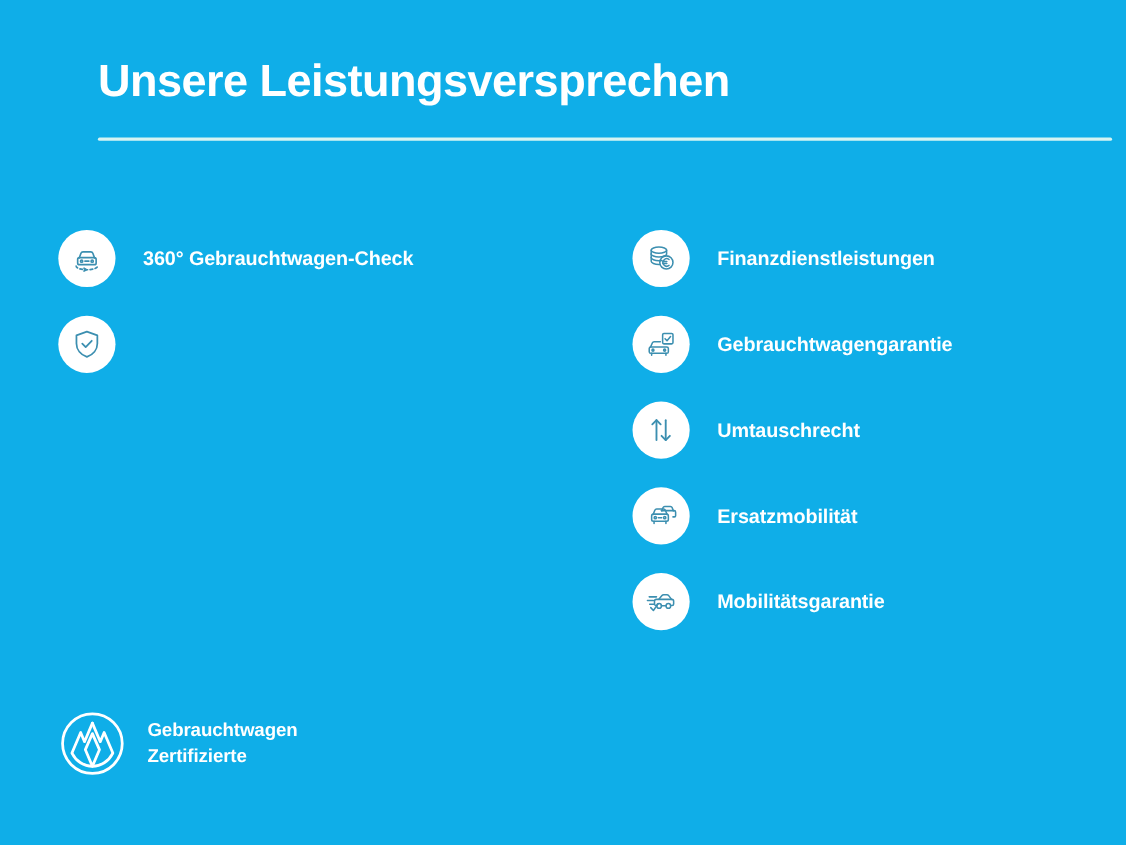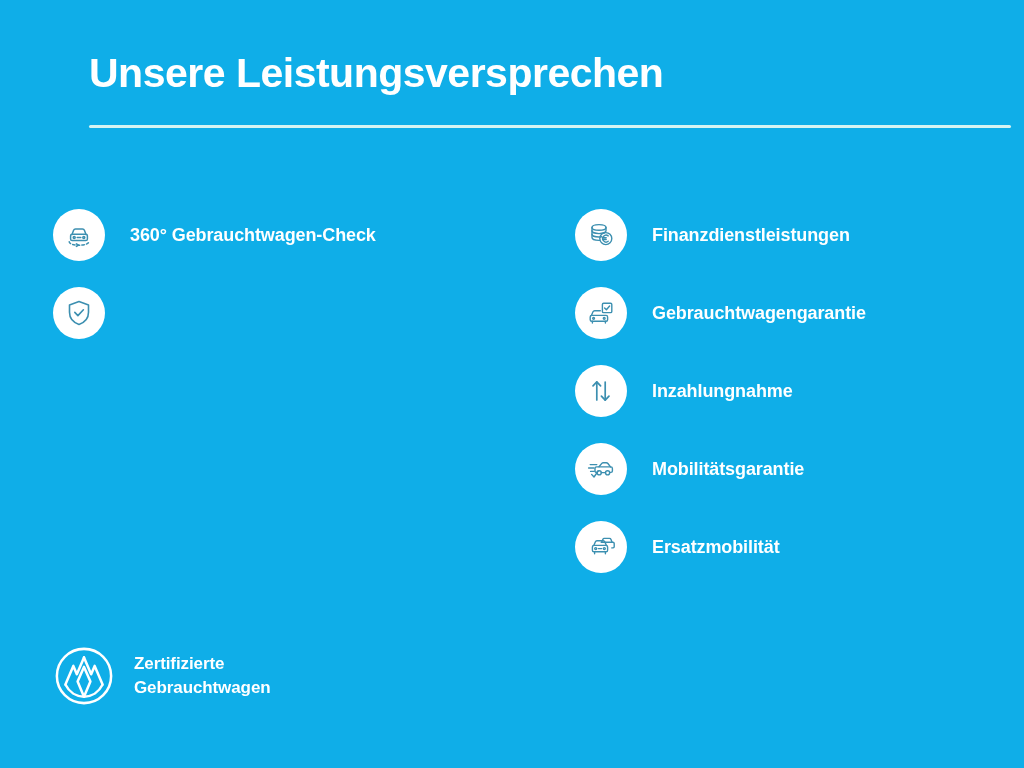--- a/index.html
+++ b/index.html
@@ -198,66 +198,66 @@
 
       <div class="feature-item">
         <span class="feature-icon">
           <svg viewBox="0 0 32 32" fill="none" stroke="#3C8FB0" stroke-width="1.7" stroke-linecap="round" stroke-linejoin="round">
             <path d="M11.8 25V7"></path>
             <path d="M8 10.8l3.8-3.9 3.8 3.9"></path>
             <path d="M20.2 7v18"></path>
             <path d="M24 21.2l-3.8 3.9-3.8-3.9"></path>
           </svg>
         </span>
-        <span class="feature-label">Inzahlungnahme</span>
-      </div>
-
-      <div class="feature-item">
-        <span class="feature-icon">
-          <svg viewBox="0 0 32 32" fill="none" stroke="#3C8FB0" stroke-width="1.4" stroke-linecap="round" stroke-linejoin="round">
-            <path d="M14 13.8l2.8-3.4a2 2 0 0 1 1.6-.7h2.9a2 2 0 0 1 1.6.8l2.6 3.4"></path>
-            <path d="M11.6 19.4h-.2a1.4 1.4 0 0 1-1.4-1.4v-2.5c0-.9.7-1.6 1.6-1.6h14.2c.9 0 1.6.7 1.6 1.6v2.5c0 .8-.6 1.4-1.4 1.4h-.4"></path>
-            <circle cx="14.2" cy="19.8" r="2.1"></circle>
-            <circle cx="22.6" cy="19.8" r="2.1"></circle>
-            <path d="M16.3 19.6h4.2"></path>
-            <path d="M5.2 11.6h6.6M3.6 15h5.4M5.6 18.4h3.6"></path>
-            <path d="M6.6 21.4l2.4 2.6 4.2-6"></path>
-          </svg>
-        </span>
-        <span class="feature-label">Mobilitätsgarantie</span>
+        <span class="feature-label">Umtauschrecht</span>
       </div>
 
       <div class="feature-item">
         <span class="feature-icon">
           <svg viewBox="0 0 32 32" fill="none" stroke="#3C8FB0" stroke-width="1.4" stroke-linecap="round" stroke-linejoin="round">
             <path d="M16.6 11.4l1.2-3a1.6 1.6 0 0 1 1.5-1h5.2a1.6 1.6 0 0 1 1.5 1l1.2 3"></path>
             <path d="M16.2 11.2h11.6c.8 0 1.4.6 1.4 1.4v3.2c0 .6-.5 1.1-1.1 1.1h-1.3"></path>
             <path d="M8.8 14.6l1.5-3.7a1.8 1.8 0 0 1 1.7-1.1h6.2a1.8 1.8 0 0 1 1.7 1.1l1.5 3.7"></path>
             <rect x="7.4" y="14.4" width="15.2" height="6.4" rx="1.6"></rect>
             <circle cx="10.7" cy="17.6" r="1"></circle>
             <circle cx="19.3" cy="17.6" r="1"></circle>
             <path d="M13.4 17.6h3.2"></path>
             <path d="M9.6 20.8v2M20.4 20.8v2"></path>
           </svg>
         </span>
         <span class="feature-label">Ersatzmobilität</span>
+      </div>
+
+      <div class="feature-item">
+        <span class="feature-icon">
+          <svg viewBox="0 0 32 32" fill="none" stroke="#3C8FB0" stroke-width="1.4" stroke-linecap="round" stroke-linejoin="round">
+            <path d="M14 13.8l2.8-3.4a2 2 0 0 1 1.6-.7h2.9a2 2 0 0 1 1.6.8l2.6 3.4"></path>
+            <path d="M11.6 19.4h-.2a1.4 1.4 0 0 1-1.4-1.4v-2.5c0-.9.7-1.6 1.6-1.6h14.2c.9 0 1.6.7 1.6 1.6v2.5c0 .8-.6 1.4-1.4 1.4h-.4"></path>
+            <circle cx="14.2" cy="19.8" r="2.1"></circle>
+            <circle cx="22.6" cy="19.8" r="2.1"></circle>
+            <path d="M16.3 19.6h4.2"></path>
+            <path d="M5.2 11.6h6.6M3.6 15h5.4M5.6 18.4h3.6"></path>
+            <path d="M6.6 21.4l2.4 2.6 4.2-6"></path>
+          </svg>
+        </span>
+        <span class="feature-label">Mobilitätsgarantie</span>
       </div>
 
     </div>
   </div>
 
   <div id="brand-footer">
     <span>
       <svg id="vw-logo" viewBox="0 0 64 64" fill="none" stroke="#FFFFFF" stroke-width="2.6" stroke-linecap="round" stroke-linejoin="round">
         <circle cx="32" cy="32" r="28"></circle>
         <path d="M32 12.8l7.4 17.4 3.6-8.6 8.2 19.2"></path>
         <path d="M32 12.8l-7.4 17.4-3.6-8.6-8.2 19.2"></path>
         <path d="M13.1 41.3A21.6 21.6 0 0 0 32 53.3a21.6 21.6 0 0 0 18.9-12"></path>
         <path d="M32 53.3l-6.6-15.6 6.6-15.1 6.6 15.1z"></path>
       </svg>
     </span>
     <div id="brand-text">
+      <div>Gebrauchtwagen</div>
       <div>Zertifizierte</div>
-      <div>Gebrauchtwagen</div>
     </div>
   </div>
 
 </div>
 
 </body></html>

